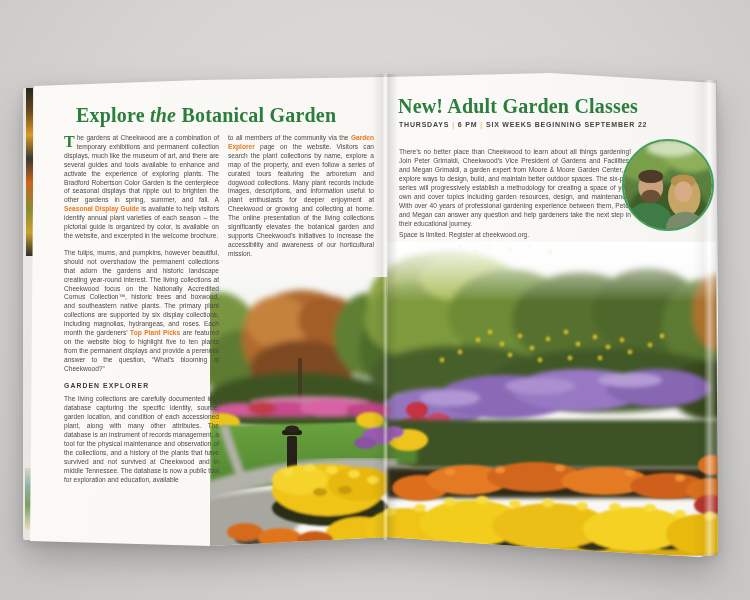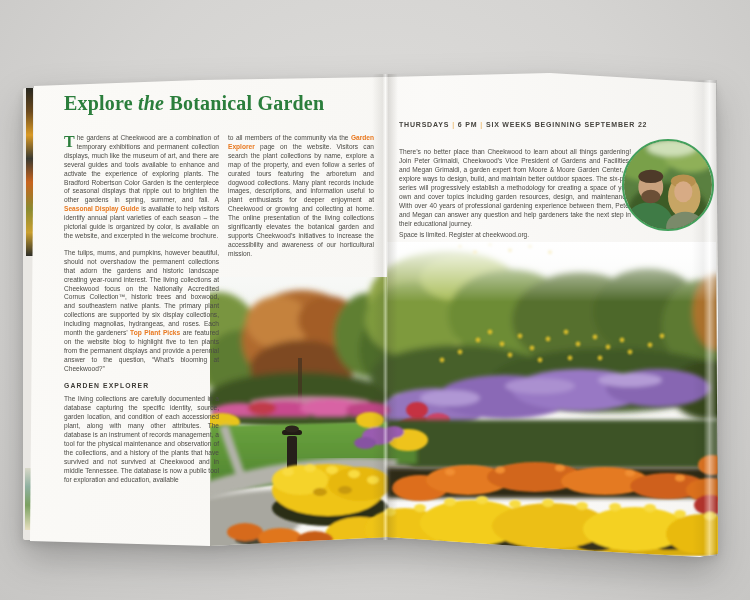--- a/index.html
+++ b/index.html
@@ -17,21 +17,21 @@
     background:linear-gradient(100deg,#fbfaf7 0%,#f8f7f4 55%,#efeeea 97%);}
   .page-right{clip-path:polygon(387px 77px,550px 73px,716px 83px,718px 320px,716px 553px,700px 557px,560px 549px,387px 537px);
     background:linear-gradient(262deg,#f4f3f0 0%,#fbfaf8 40%,#f3f2ee 98%);}
   .panorama{position:absolute;left:210px;top:240px;width:508px;height:316px;
     clip-path:polygon(0px 37px,177px 37px,177px 2px,506px 2px,508px 314px,490px 317px,350px 309px,177px 297px,0px 306px);}
   .spine{position:absolute;left:372px;top:74px;width:26px;height:466px;pointer-events:none;
     background:linear-gradient(90deg,rgba(0,0,0,0) 0%,rgba(60,55,45,0.10) 40%,rgba(255,255,255,0.40) 52%,rgba(60,55,45,0.16) 63%,rgba(0,0,0,0) 100%);}
   .right-fold{position:absolute;left:692px;top:80px;width:25px;height:476px;pointer-events:none;
     background:linear-gradient(90deg,rgba(0,0,0,0) 0%,rgba(0,0,0,0.05) 45%,rgba(255,255,255,0.45) 70%,rgba(0,0,0,0.10) 100%);}
   
-  .lp-title{position:absolute;left:64px;top:92px;margin:0;font-family:"Liberation Serif",serif;
+  .lp-title{position:absolute;left:64px;top:92px;margin:12px;font-family:"Liberation Serif",serif;
     font-weight:bold;font-size:20px;color:#2b7e3c;letter-spacing:0.2px;}
   .lp-title em{font-style:italic;}
   .col{position:absolute;text-align:justify;color:#4b4a45;font-size:6.6px;line-height:8.9px;}
   .col1{left:64px;top:134px;width:155px;}
   .col2{left:228px;top:134px;width:146px;}
   .col p{margin:0 0 8px 0;}
   .dropcap{float:left;font-family:"Liberation Serif",serif;font-weight:bold;color:#2b7e3c;
     font-size:16px;line-height:14px;margin:1px 2px 0 0;}
   .hl{color:#e8781f;font-weight:bold;}
   .subhead{margin:4px 0 5px 0;font-size:6.8px;font-weight:bold;letter-spacing:1.1px;color:#3d3b36;text-align:left;}
@@ -272,20 +272,21 @@
       <p><span class="dropcap">T</span><span>he gardens at Cheekwood are a combination of temporary exhibitions and permanent collection displays, much like the museum of art, and there are several guides and tools available to enhance and activate the experience of exploring plants. The Bradford Robertson Color Garden is the centerpiece of seasonal displays that ripple out to brighten the other gardens in spring, summer, and fall. A </span><span class="hl">Seasonal Display Guide</span><span> is available to help visitors identify annual plant varieties of each season – the pictorial guide is organized by color, is available on the website, and excerpted in the welcome brochure.</span></p>
       <p><span>The tulips, mums, and pumpkins, however beautiful, should not overshadow the permanent collections that adorn the gardens and historic landscape creating year-round interest. The living collections at Cheekwood focus on the Nationally Accredited Cornus Collection™, historic trees and boxwood, and southeastern native plants. The primary plant collections are supported by six display collections, including magnolias, hydrangeas, and roses. Each month the gardeners’ </span><span class="hl">Top Plant Picks</span><span> are featured on the website blog to highlight five to ten plants from the permanent displays and provide a perennial answer to the question, “What’s blooming at Cheekwood?”</span></p>
       <h2 class="subhead">GARDEN EXPLORER</h2>
       <p>The living collections are carefully documented in a database capturing the specific identity, source, garden location, and condition of each accessioned plant, along with many other attributes. The database is an instrument of records management, a tool for the physical maintenance and observation of the collections, and a history of the plants that have survived and not survived at Cheekwood and in middle Tennessee. The database is now a public tool for exploration and education, available</p>
     </div>
 
     <div class="col col2">
       <p><span>to all members of the community via the </span><span class="hl">Garden Explorer</span><span> page on the website. Visitors can search the plant collections by name, explore a map of the property, and even follow a series of curated tours featuring the arboretum and dogwood collections. Many plant records include images, descriptions, and information useful to plant enthusiasts for deeper enjoyment at Cheekwood or growing and collecting at home. The online presentation of the living collections significantly elevates the botanical garden and supports Cheekwood’s initiatives to increase the accessibility and awareness of our horticultural mission.</span></p>
     </div>
 
+    <h1 class="rp-title">New! Adult Garden Classes</h1>
     <div class="rp-sched"><span>THURSDAYS</span><span class="sep">|</span><span>6 PM</span><span class="sep">|</span><span>SIX WEEKS BEGINNING SEPTEMBER 22</span></div>
     <p class="rp-para">There’s no better place than Cheekwood to learn about all things gardening! Join Peter Grimaldi, Cheekwood’s Vice President of Gardens and Facilities, and Megan Grimaldi, a garden expert from Moore &amp; Moore Garden Center, to explore ways to design, build, and maintain better outdoor spaces. The six-part series will progressively establish a methodology for creating a space of your own and cover topics including garden resources, design, and maintenance. With over 40 years of professional gardening experience between them, Peter and Megan can answer any question and help gardeners take the next step in their educational journey.</p>
     <p class="rp-note">Space is limited. Register at cheekwood.org.</p>
 
     <div class="portrait">
       <svg viewBox="0 0 92 92" preserveAspectRatio="none">
         <defs>
             <filter id="pb" x="-30%" y="-30%" width="160%" height="160%">
               <feGaussianBlur stdDeviation="3"></feGaussianBlur>
             </filter>

